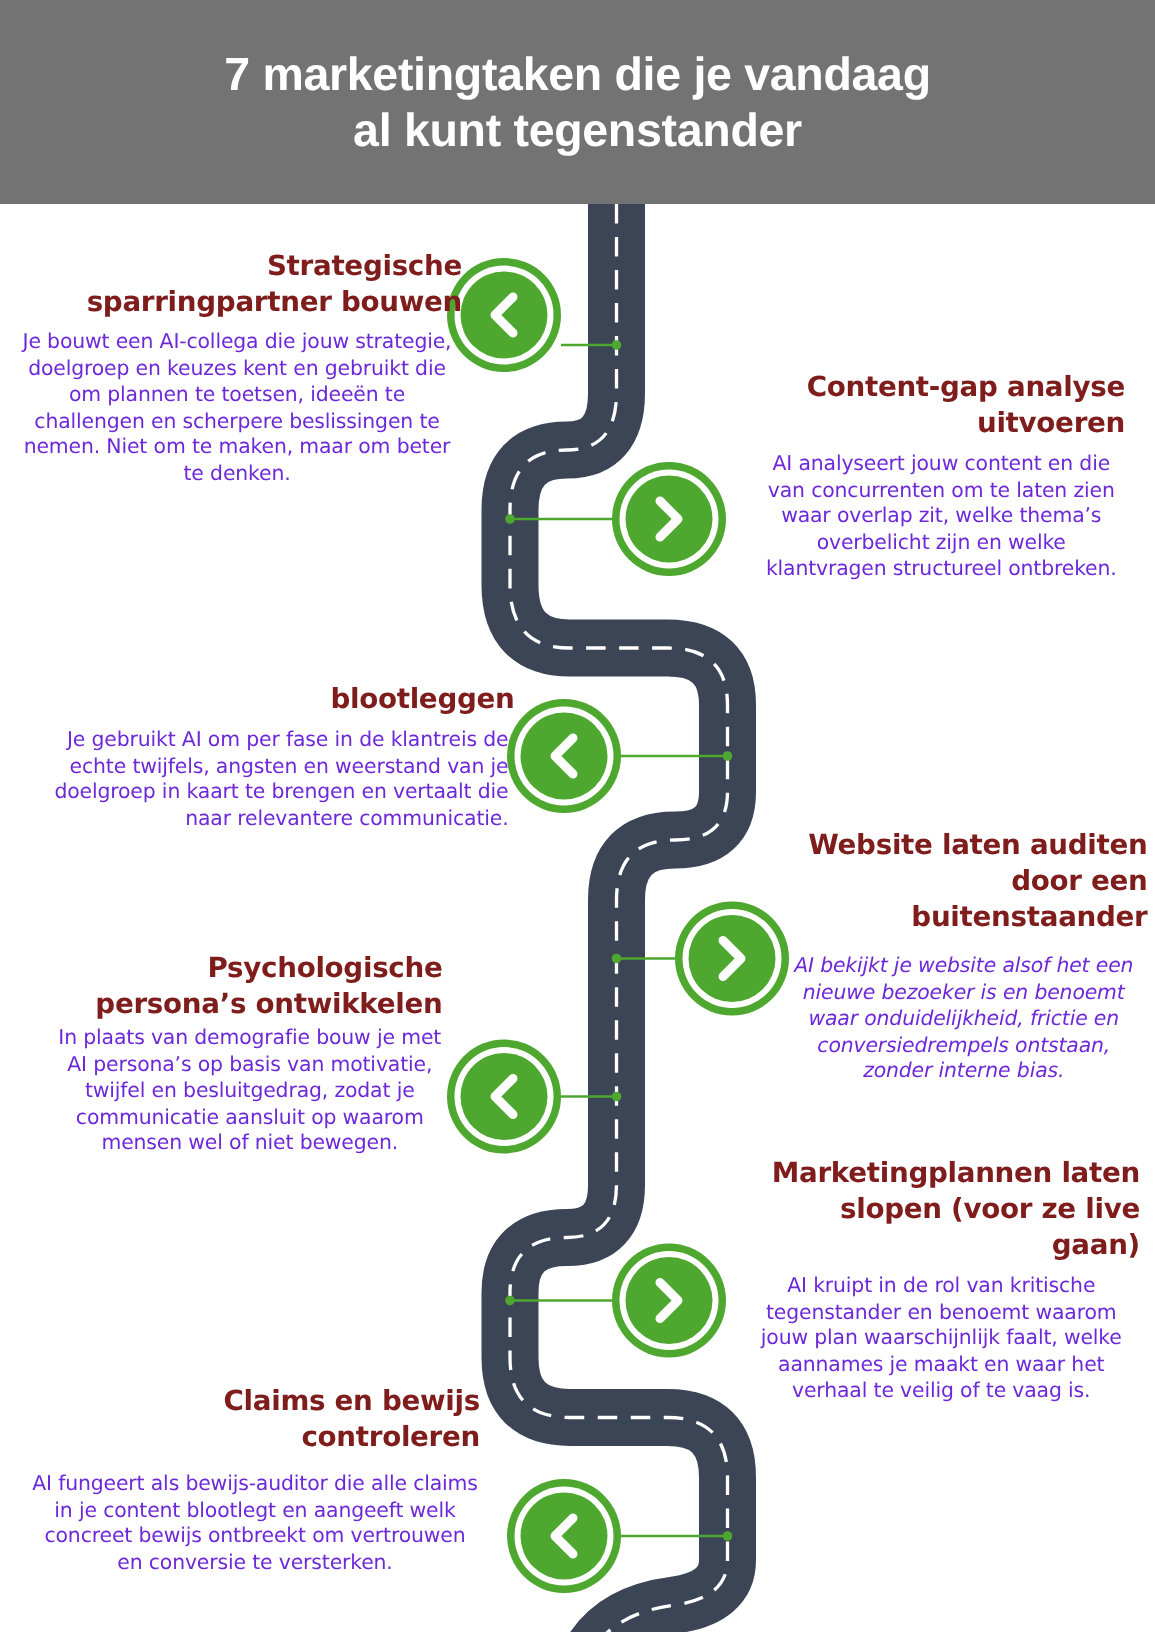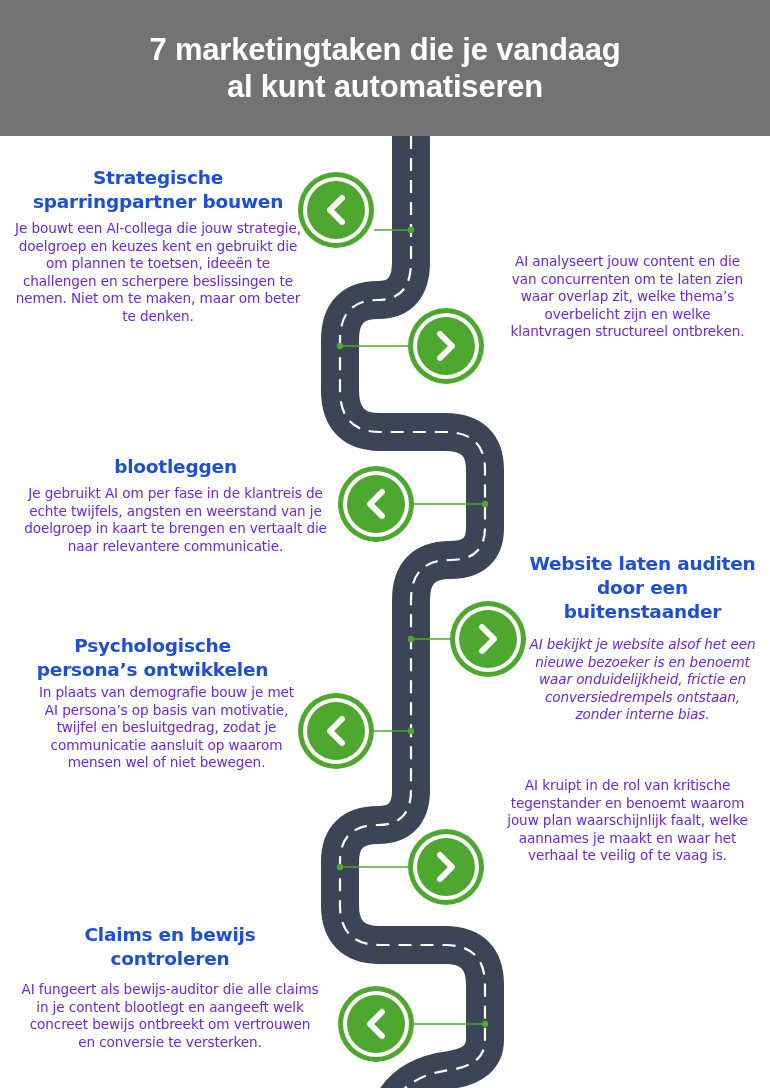--- a/index.html
+++ b/index.html
@@ -6,39 +6,39 @@
   body { width: 770px; height: 1088px; position: relative; overflow: hidden;
          font-family: "Liberation Sans", "DejaVu Sans", sans-serif; }
   .header { position: absolute; left: 0; top: 0; width: 770px; height: 136px;
             background: #737373; display: flex; flex-direction: column;
             align-items: center; justify-content: center; }
   .header h1 { margin: 0; color: #ffffff; font-family: "Liberation Sans", sans-serif;
                font-weight: bold; font-size: 31px; line-height: 37px; text-align: center;
                letter-spacing: -0.2px; }
   .road-svg { position: absolute; left: 0; top: 0; width: 770px; height: 1088px; }
   .step { position: absolute; text-align: center; }
-  .step h2 { margin: 0; color: #1d4ed8; font-family: "DejaVu Sans", sans-serif;
-             font-weight: bold; font-size: 18.5px; line-height: 24px; letter-spacing: -0.2px; }
+  .step h2 { margin: 0; color: #7f1d1d; font-family: "DejaVu Sans", sans-serif;
+             font-weight: bold; font-size: 18.5px; line-height: 24px; letter-spacing: -0.2px; text-align: right; }
   .step p { margin: 6px 0 0 0; color: #6d28d9; font-family: "DejaVu Sans", sans-serif;
             font-size: 13.6px; line-height: 17.6px; letter-spacing: -0.1px; }
   .badge { position: absolute; width: 76px; height: 76px; border-radius: 50%;
            background: #4ea72e; box-sizing: border-box; }
   .badge::before { content: ""; position: absolute; left: 5px; top: 5px; right: 5px; bottom: 5px;
                    border-radius: 50%; background: #ffffff; }
   .badge::after { content: ""; position: absolute; left: 9px; top: 9px; right: 9px; bottom: 9px;
                   border-radius: 50%; background: #4ea72e; }
   .badge svg { position: absolute; left: 0; top: 0; width: 76px; height: 76px; z-index: 2; }
 </style>
 </head>
 <body>
 
 <div class="header">
   <h1>
     <span>7 marketingtaken die je vandaag</span><br>
-    <span>al kunt automatiseren</span>
+    <span>al kunt tegenstander</span>
   </h1>
 </div>
 
 <svg class="road-svg" viewBox="0 0 770 1088" xmlns="http://www.w3.org/2000/svg">
   <path d="M411,136 L411,262 Q411,300 378,300 Q340,300 340,340 L340,390
            Q340,432 380,432 L445,432 Q485,432 485,470 L485,528
            Q485,560 450,560 Q411,560 411,600 L411,790
            Q411,825 378,825 Q340,825 340,862 L340,905
            Q340,945 380,945 L445,945 Q485,945 485,985 L485,1040
            Q485,1065 450,1070 Q411,1075 395,1100" fill="none" stroke="#3c4556" stroke-width="38" stroke-linejoin="round"></path>
@@ -117,49 +117,57 @@
 
 <div class="step" style="left:8px; top:166px; width:300px;">
   <h2>
     <span>Strategische</span><br>
     <span>sparringpartner bouwen</span>
   </h2>
   <p style="padding:0 6px;">Je bouwt een AI-collega die jouw strategie, doelgroep en keuzes kent en gebruikt die om plannen te toetsen, ideeën te challengen en scherpere beslissingen te nemen. Niet om te maken, maar om beter te denken.</p>
 </div>
 
 <div class="step" style="left:505px; top:247px; width:245px;">
+  <h2>
+    <span>Content-gap analyse</span><br>
+    <span>uitvoeren</span>
+  </h2>
   <p>AI analyseert jouw content en die van concurrenten om te laten zien waar overlap zit, welke thema’s overbelicht zijn en welke klantvragen structureel ontbreken.</p>
 </div>
 
 <div class="step" style="left:8px; top:431px; width:335px;">
   <h2>
     <br>
     <span>blootleggen</span>
   </h2>
-  <p style="padding:0 4px;">Je gebruikt AI om per fase in de klantreis de echte twijfels, angsten en weerstand van je doelgroep in kaart te brengen en vertaalt die naar relevantere communicatie.</p>
+  <p style="padding:0 4px;text-align:right;">Je gebruikt AI om per fase in de klantreis de echte twijfels, angsten en weerstand van je doelgroep in kaart te brengen en vertaalt die naar relevantere communicatie.</p>
 </div>
 
 <div class="step" style="left:520px; top:552px; width:245px;">
   <h2>
     <span>Website laten auditen</span><br>
     <span>door een</span><br>
     <span>buitenstaander</span>
   </h2>
   <p style="margin-top:12px;font-style:italic;">AI bekijkt je website alsof het een nieuwe bezoeker is en benoemt waar onduidelijkheid, frictie en conversiedrempels ontstaan, zonder interne bias.</p>
 </div>
 
 <div class="step" style="left:10px; top:634px; width:285px;">
   <h2>
     <span>Psychologische</span><br>
     <span>persona’s ontwikkelen</span>
   </h2>
   <p style="margin-top:2px;margin-left:28px;">In plaats van demografie bouw je met AI persona’s op basis van motivatie, twijfel en besluitgedrag, zodat je communicatie aansluit op waarom mensen wel of niet bewegen.</p>
 </div>
 
 <div class="step" style="left:495px; top:771px; width:265px;">
+  <h2>
+    <span>Marketingplannen laten</span><br>
+    <span>slopen (voor ze live gaan)</span>
+  </h2>
   <p style="padding:0 8px;">AI kruipt in de rol van kritische tegenstander en benoemt waarom jouw plan waarschijnlijk faalt, welke aannames je maakt en waar het verhaal te veilig of te vaag is.</p>
 </div>
 
 <div class="step" style="left:20px; top:923px; width:300px;">
   <h2>
     <span>Claims en bewijs</span><br>
     <span>controleren</span>
   </h2>
   <p style="margin-top:10px;">AI fungeert als bewijs-auditor die alle claims in je content blootlegt en aangeeft welk concreet bewijs ontbreekt om vertrouwen en conversie te versterken.</p>
 </div>

